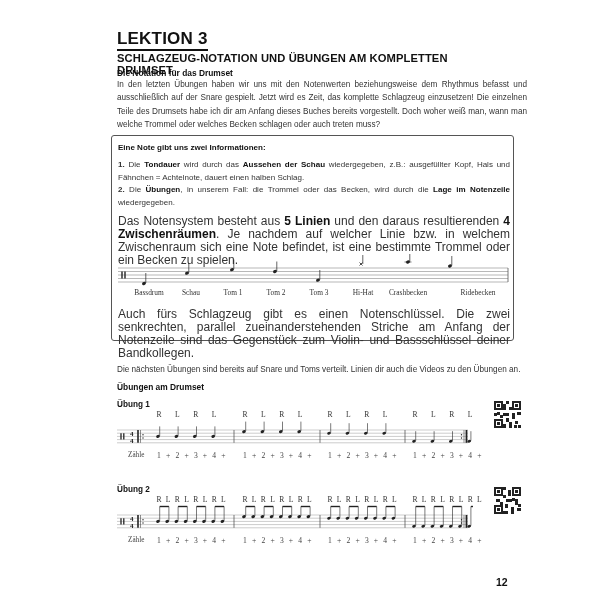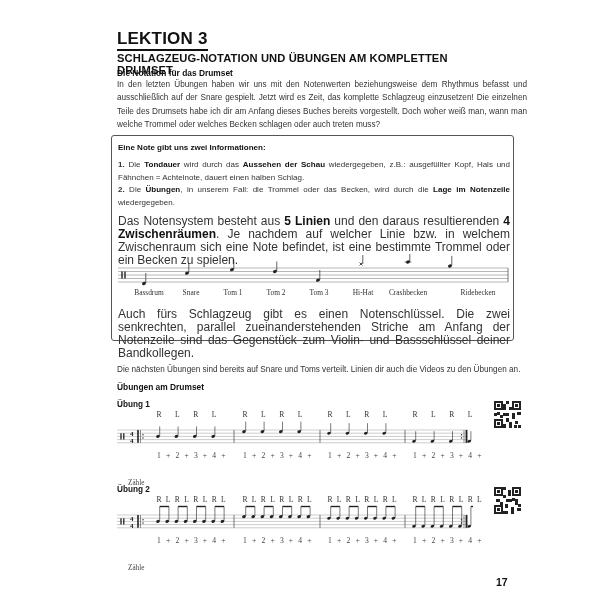--- a/index.html
+++ b/index.html
@@ -13,21 +13,21 @@
   .box .bhead { position:absolute; left:6px; top:7px; font-weight:bold; font-size:8px; color:#111; }
   .box .li { position:absolute; left:6px; width:392px; font-size:8px; line-height:12.5px; color:#333; text-align:justify; }
   .box .li .num { font-weight:bold; }
   .box b { color:#111; }
   .box .p2 { position:absolute; left:6px; width:392px; font-size:12px; line-height:13px; color:#333; text-align:justify; }
   .staff-svg { position:absolute; }
   .inst-label { position:absolute; font-family:"Liberation Serif", serif; font-size:7.4px; color:#333; transform:translateX(-50%); white-space:nowrap; }
   .ex-title { position:absolute; left:117px; font-weight:bold; font-size:8.2px; color:#111; }
   .sticking { position:absolute; font-family:"Liberation Serif", serif; font-size:7.6px; color:#333; transform:translateX(-50%); }
   .count { position:absolute; font-family:"Liberation Serif", serif; font-size:7.6px; color:#444; transform:translateX(-50%); }
-  .count-label { position:absolute; font-family:"Liberation Serif", serif; font-size:7.2px; color:#444;margin-top:28px; }
+  .count-label { position:absolute; font-family:"Liberation Serif", serif; font-size:7.2px; color:#444; }
   .qr { position:absolute; width:27px; height:27px; }
   .page-num { position:absolute; left:496px; top:576px; font-weight:bold; font-size:10.5px; color:#111; }
 </style>
 </head>
 <body>
 
 <div class="page">
 
   <div class="lesson-title">LEKTION 3</div>
   <div class="lesson-sub">SCHLAGZEUG-NOTATION UND ÜBUNGEN AM KOMPLETTEN DRUMSET</div>
@@ -102,21 +102,21 @@
         <line x1="291.8" y1="7.5" x2="291.8" y2="0" stroke="#222" stroke-width="0.7"></line>
       </g>
 
       <g>
         <ellipse cx="332" cy="12" rx="2" ry="1.5" fill="#222" transform="rotate(-20 332 12)"></ellipse>
         <line x1="333.8" y1="11.5" x2="333.8" y2="2" stroke="#222" stroke-width="0.7"></line>
       </g>
     </svg>
 
     <div class="inst-label" style="left:37px; top:152px;">Bassdrum</div>
-    <div class="inst-label" style="left:79px; top:152px;">Snare</div>
+    <div class="inst-label" style="left:79px; top:152px;">Schau</div>
     <div class="inst-label" style="left:121px; top:152px;">Tom 1</div>
     <div class="inst-label" style="left:164px; top:152px;text-align:right;">Tom 2</div>
     <div class="inst-label" style="left:207px; top:152px;">Tom 3</div>
     <div class="inst-label" style="left:251px; top:152px;">Hi-Hat</div>
     <div class="inst-label" style="left:296px; top:152px;">Crashbecken</div>
     <div class="inst-label" style="left:344px; top:152px;margin-left:22px;">Ridebecken</div>
 
     <div class="p2" style="top:172px;">Auch fürs Schlagzeug gibt es einen Notenschlüssel. Die zwei senkrechten, parallel zueinanderstehenden Striche am Anfang der Notenzeile sind das Gegenstück zum Violin- und Bassschlüssel deiner Bandkollegen.</div>
   </div>
 
@@ -551,14 +551,14 @@
       <div class="count" style="left: 415px; top: 536px;">1</div>
       <div class="count" style="left: 424.2px; top: 536px;">+</div>
       <div class="count" style="left: 433.4px; top: 536px;">2</div>
       <div class="count" style="left: 442.6px; top: 536px;">+</div>
       <div class="count" style="left: 451.8px; top: 536px;">3</div>
       <div class="count" style="left: 461px; top: 536px;">+</div>
       <div class="count" style="left: 470.2px; top: 536px;">4</div>
       <div class="count" style="left: 479.4px; top: 536px;">+</div>
     </div>
 
-  <div class="page-num">17</div>
+  <div class="page-num">12</div>
 </div>
 
 </body></html>

